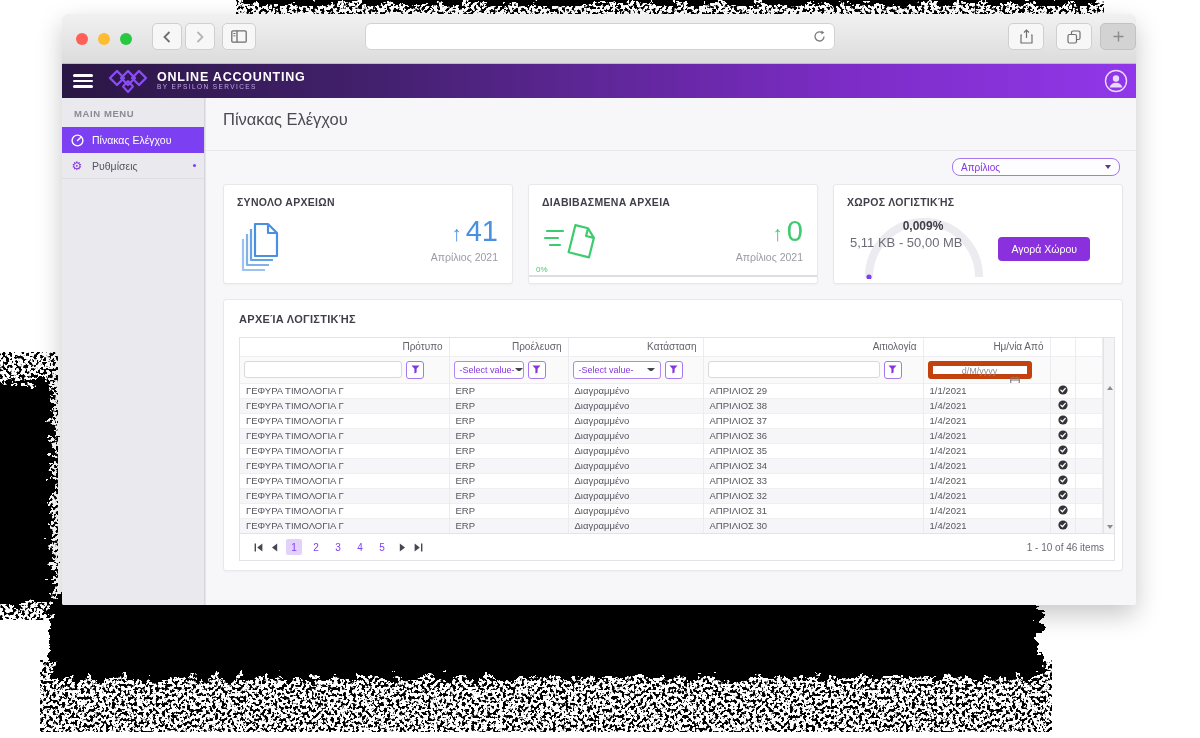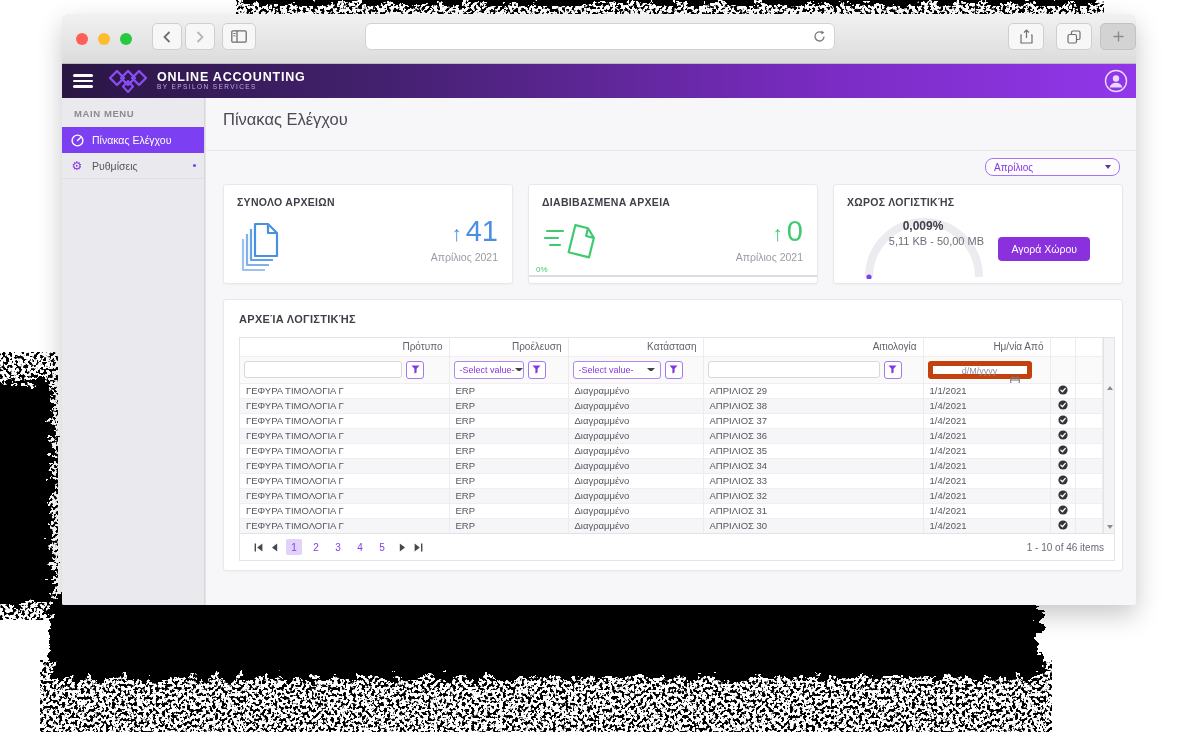--- a/index.html
+++ b/index.html
@@ -53,43 +53,43 @@
   .nav-item.active { background:#7d3ff2; color:#fff; border-bottom:none; }
   .nav-item .subdot { position:absolute; right:8px; width:3px; height:3px;
     border-radius:50%; background:#7d3ff2; }
   .gear-glyph { color:#8636e0; font-size:12px; }
 
   
   .content { position:absolute; left:144px; top:84px; width:930px; height:507px; background:#f7f7fa; }
   .page-titlebar { height:53px; border-bottom:1px solid #e8e8ec; }
   .page-title { padding:12px 0 0 17px; font-size:16.5px; color:#4a4a52; }
   .month-row { height:32px; position:relative; }
-  .month-select { position:absolute; right:16px; top:7px; width:135px; height:18px;
+  .month-select { position:absolute; right:16px; top:7px; width:168px; height:18px;
     background:#fdfcff; border:1px solid #a678ef; border-radius:8px;
     display:flex; align-items:center; font-size:10px; color:#8636e0; padding:0 8px; cursor:pointer; }
   .month-select .caret { margin-left:auto; width:0; height:0;
     border-left:3.5px solid transparent; border-right:3.5px solid transparent; border-top:4px solid #5b3a86; }
 
   
   .cards { position:absolute; left:17px; top:86px; width:900px; height:100px; display:flex; gap:15px; }
   .card { position:relative; width:290px; height:100px; background:#fff;
     border:1px solid #e8e8ec; border-radius:3px; box-shadow:0 1px 2px rgba(40,40,60,.04); overflow:hidden; }
   .card-title { padding:11px 0 0 13px; font-size:10.5px; font-weight:bold; color:#3f3f49; letter-spacing:.3px; }
   .card-icon { position:absolute; left:14px; top:33px; }
   .stat-value { position:absolute; right:14px; top:30px; font-size:29px; display:flex; align-items:baseline; gap:4px; }
   .stat-arrow { font-size:21px; }
   .stat-blue { color:#4a90e2; } .stat-green { color:#3ecb70; }
   .stat-period { position:absolute; right:14px; top:66px; font-size:10.5px; color:#9b9ba5; }
   .pct-label { position:absolute; left:7px; bottom:9px; font-size:8px; color:#3ecb70; }
   .progress-track { position:absolute; left:0; bottom:6px; width:100%; height:2px; background:#dcdce1; }
   .gauge-wrap { position:absolute; left:30px; top:30px; width:120px; height:64px; }
   .gauge-pct { position:absolute; left:16px; top:34px; width:146px; text-align:center;
     font-size:12px; font-weight:bold; color:#3f3f49; }
-  .gauge-usage { position:absolute; left:4px; top:50px; width:146px; text-align:right;
-    font-size:11px; color:#6d6d78; }
+  .gauge-usage { position:absolute; left:16px; top:50px; width:146px; text-align:left;
+    font-size:13px; color:#6d6d78; }
   .buy-btn { position:absolute; right:32px; top:52px; background:#8a30dd; color:#fff;
     border:none; border-radius:4px; font-size:10.5px; padding:6px 13px; cursor:pointer;
     font-family:inherit; }
 
   
   .table-card { position:absolute; left:17px; top:201px; width:900px; height:272px;
     background:#fff; border:1px solid #e8e8ec; border-radius:3px; box-shadow:0 1px 2px rgba(40,40,60,.04); }
   .table-title { padding:13px 0 0 15px; font-size:11px; font-weight:bold; color:#3f3f49; letter-spacing:.3px; }
   .grid { position:absolute; left:15px; top:37px; width:876px; border:1px solid #e2e2e7; }
   .grid-inner { display:flex; }

